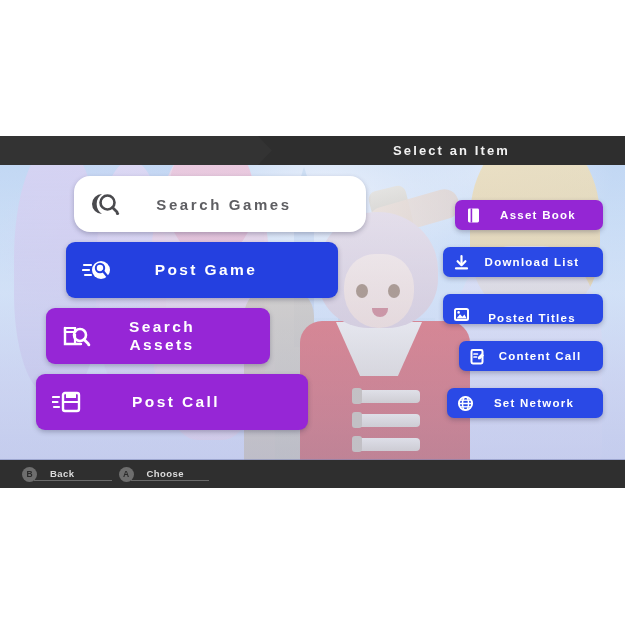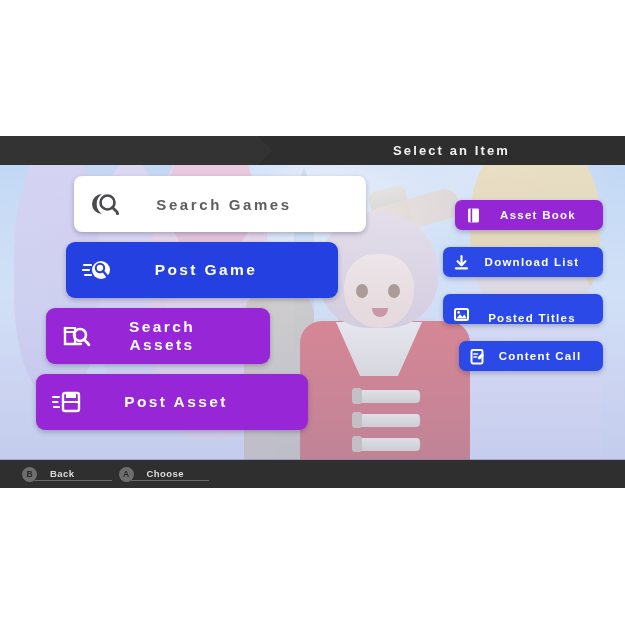--- a/index.html
+++ b/index.html
@@ -167,21 +167,21 @@
   }
 
   
   .lbtn { height: 56px; padding: 0 14px; margin-bottom: 10px; }
   .lbtn .ico { width: 34px; height: 34px; }
   .lbtn .lbl { font-size: 15.5px; letter-spacing: 2.4px; padding-right: 26px; }
 
   .search-bar {
     width: 292px; margin-left: 74px;
     background: #ffffff;
-    border-radius: 8px;
+    border-radius: 16px;
   }
   .search-bar .lbl { color: #5e5e62; letter-spacing: 2.6px; font-size: 15px; }
 
   .post-game   { width: 272px; margin-left: 66px; background: #2440e0; }
   .search-assets { width: 224px; margin-left: 46px; background: #9626d6; }
   .post-asset  { width: 272px; margin-left: 36px; background: #9626d6; }
 
   
   .rbtn {
     height: 30px; padding: 0 12px 0 9px; margin-bottom: 17px;
@@ -320,21 +320,21 @@
           <g stroke="#ffffff" stroke-width="2.2" stroke-linecap="round">
             <line x1="1" y1="8" x2="7" y2="8"></line>
             <line x1="0.5" y1="13" x2="5.5" y2="13"></line>
             <line x1="2" y1="18" x2="7" y2="18"></line>
           </g>
           <rect x="11" y="4" width="16" height="18" rx="2" fill="none" stroke="#ffffff" stroke-width="2.4"></rect>
           <rect x="14" y="4" width="10" height="5" fill="#ffffff"></rect>
           <line x1="11" y1="13" x2="27" y2="13" stroke="#ffffff" stroke-width="2"></line>
         </svg>
       </span>
-      <span class="lbl">Post Asset</span>
+      <span class="lbl">Post Call</span>
     </div>
   </div>
 
   <div class="col-right">
 
     <div class="btn rbtn asset-book">
       <span class="ico">
         <svg width="17" height="17" viewBox="0 0 17 17">
           <rect x="3" y="1.5" width="11" height="14" rx="1.4" fill="#ffffff"></rect>
           <rect x="5.6" y="1.5" width="1.6" height="14" fill="#9426d4"></rect>
@@ -370,20 +370,32 @@
         <svg width="17" height="17" viewBox="0 0 17 17">
           <rect x="2.5" y="2" width="11" height="13.5" rx="1.4" fill="none" stroke="#ffffff" stroke-width="2"></rect>
           <line x1="5" y1="6" x2="8.4" y2="6" stroke="#ffffff" stroke-width="1.7" stroke-linecap="round"></line>
           <line x1="5" y1="9" x2="7.6" y2="9" stroke="#ffffff" stroke-width="1.7" stroke-linecap="round"></line>
           <path d="M12.8 5.2 9 9v2.2h2.2l3.8-3.8z" fill="#ffffff"></path>
         </svg>
       </span>
       <span class="lbl">Content Call</span>
     </div>
 
+    <div class="btn rbtn set-network">
+      <span class="ico">
+        <svg width="17" height="17" viewBox="0 0 17 17">
+          <circle cx="8.5" cy="8.5" r="6.6" fill="none" stroke="#ffffff" stroke-width="1.9"></circle>
+          <ellipse cx="8.5" cy="8.5" rx="3" ry="6.6" fill="none" stroke="#ffffff" stroke-width="1.5"></ellipse>
+          <line x1="2" y1="8.5" x2="15" y2="8.5" stroke="#ffffff" stroke-width="1.5"></line>
+          <line x1="3.1" y1="5.2" x2="13.9" y2="5.2" stroke="#ffffff" stroke-width="1.3"></line>
+          <line x1="3.1" y1="11.8" x2="13.9" y2="11.8" stroke="#ffffff" stroke-width="1.3"></line>
+        </svg>
+      </span>
+      <span class="lbl">Set Network</span>
+    </div>
   </div>
 
   <div class="hairline"></div>
 
   <div class="footer">
     <div class="fitem first">
       <span class="fbtn">B</span>
       <span class="fline"></span>
       <span class="flabel">Back</span>
     </div>

